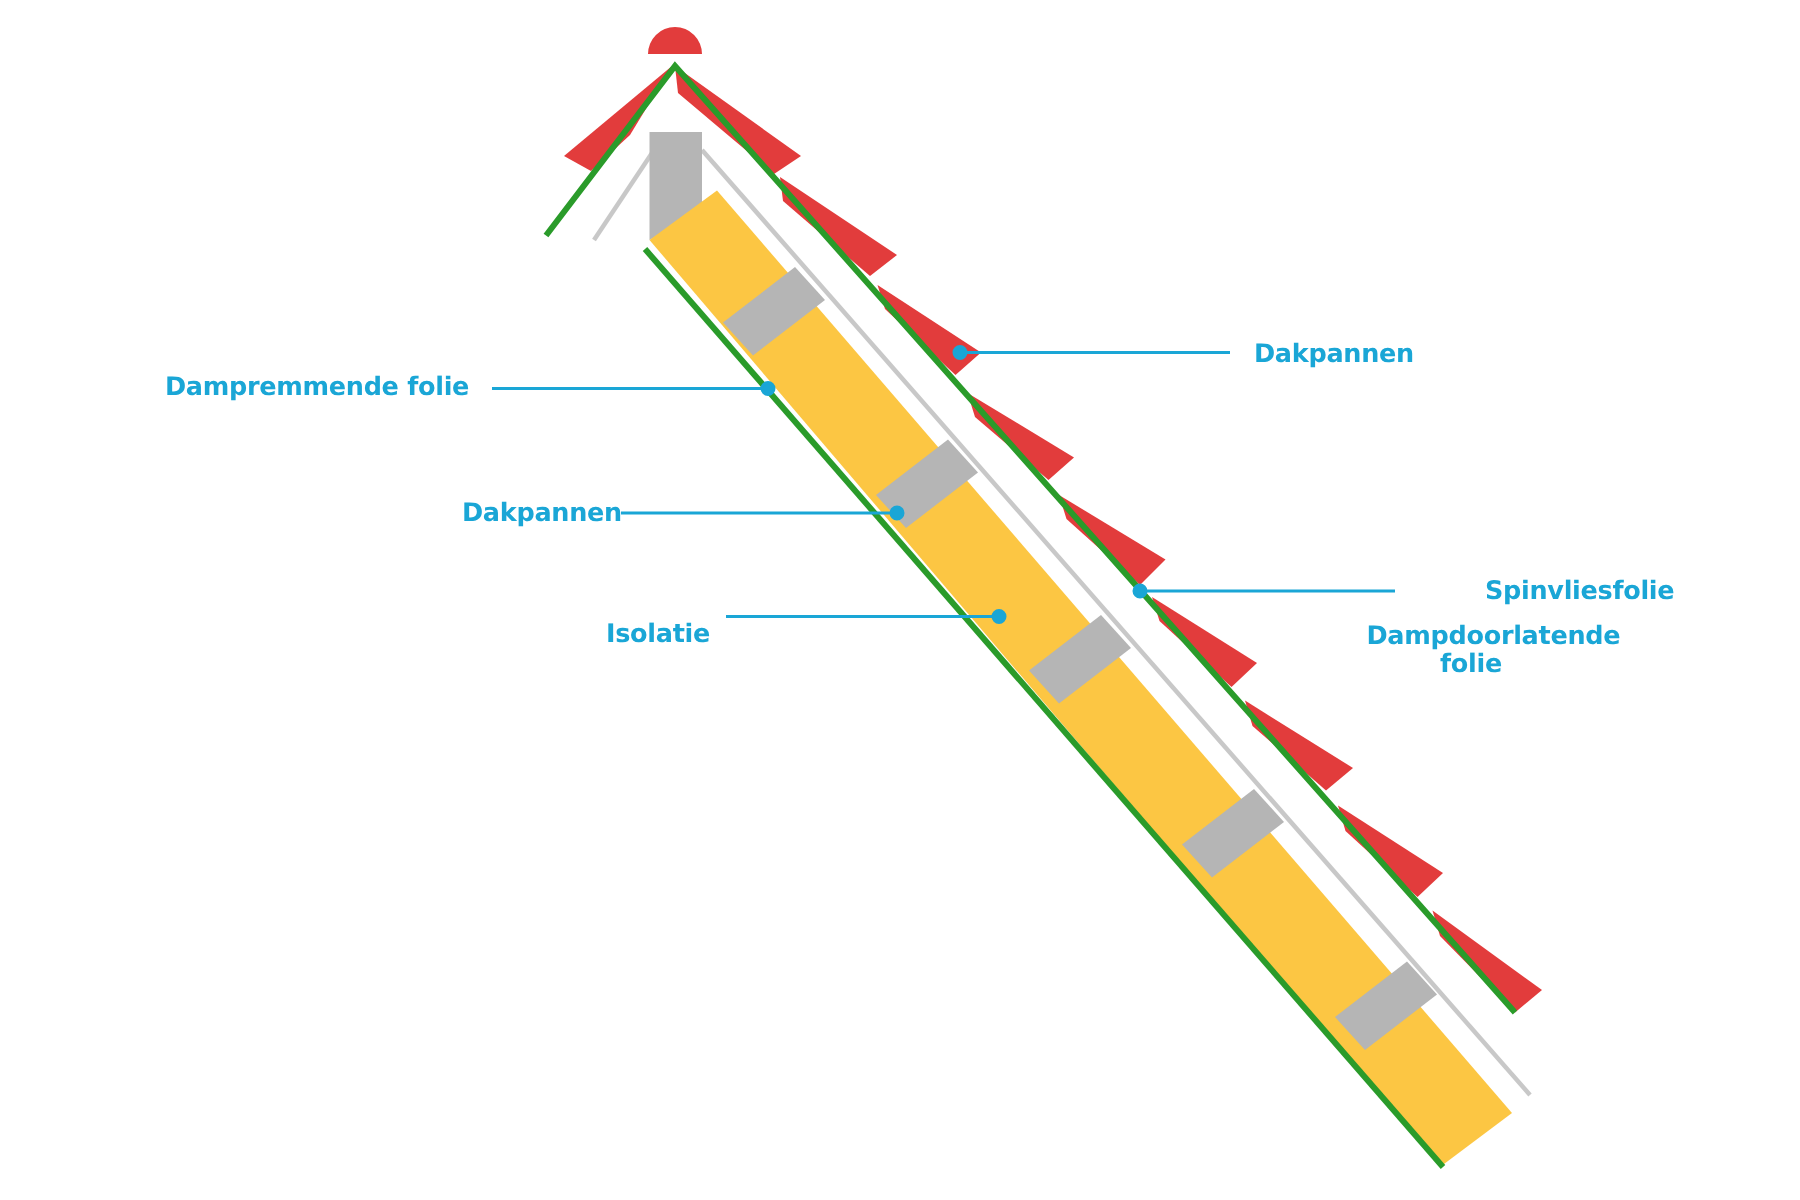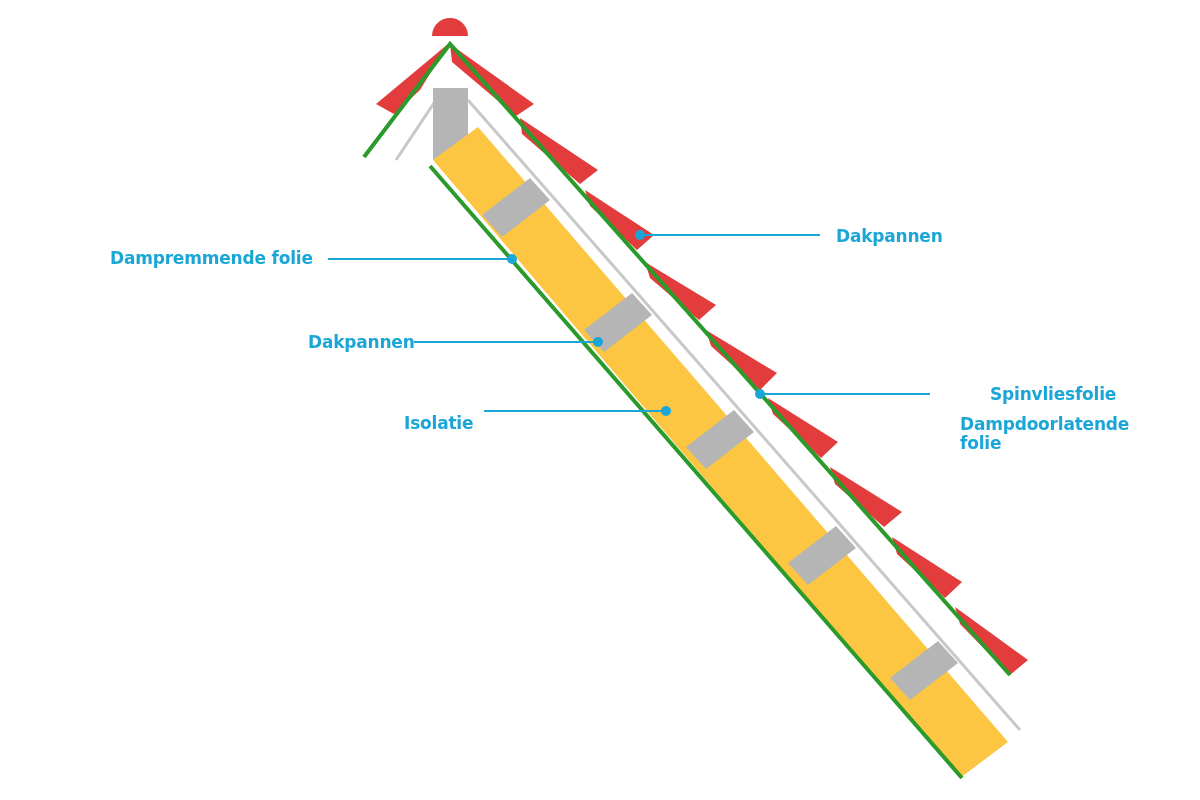--- a/index.html
+++ b/index.html
@@ -60,14 +60,14 @@
     <line x1="760" y1="394" x2="930" y2="394"></line>
     <circle cx="760" cy="394" r="4"></circle>
   </g>
 </svg>
 
 <div class="label" style="left:836px; top:225px;">Dakpannen</div>
 <div class="label" style="left:110px; top:247px;">Dampremmende folie</div>
 <div class="label" style="left:308px; top:331px;">Dakpannen</div>
 <div class="label" style="left:404px; top:412px;">Isolatie</div>
 <div class="label" style="left:990px; top:383px;">Spinvliesfolie</div>
-<div class="label" style="left:960px; top:413px;">Dampdoorlatende</div>
+<div class="label" style="left:911px; top:413px;">Dampdoorlatende</div>
 <div class="label" style="left:960px; top:432px;">folie</div>
 
 </body></html>

